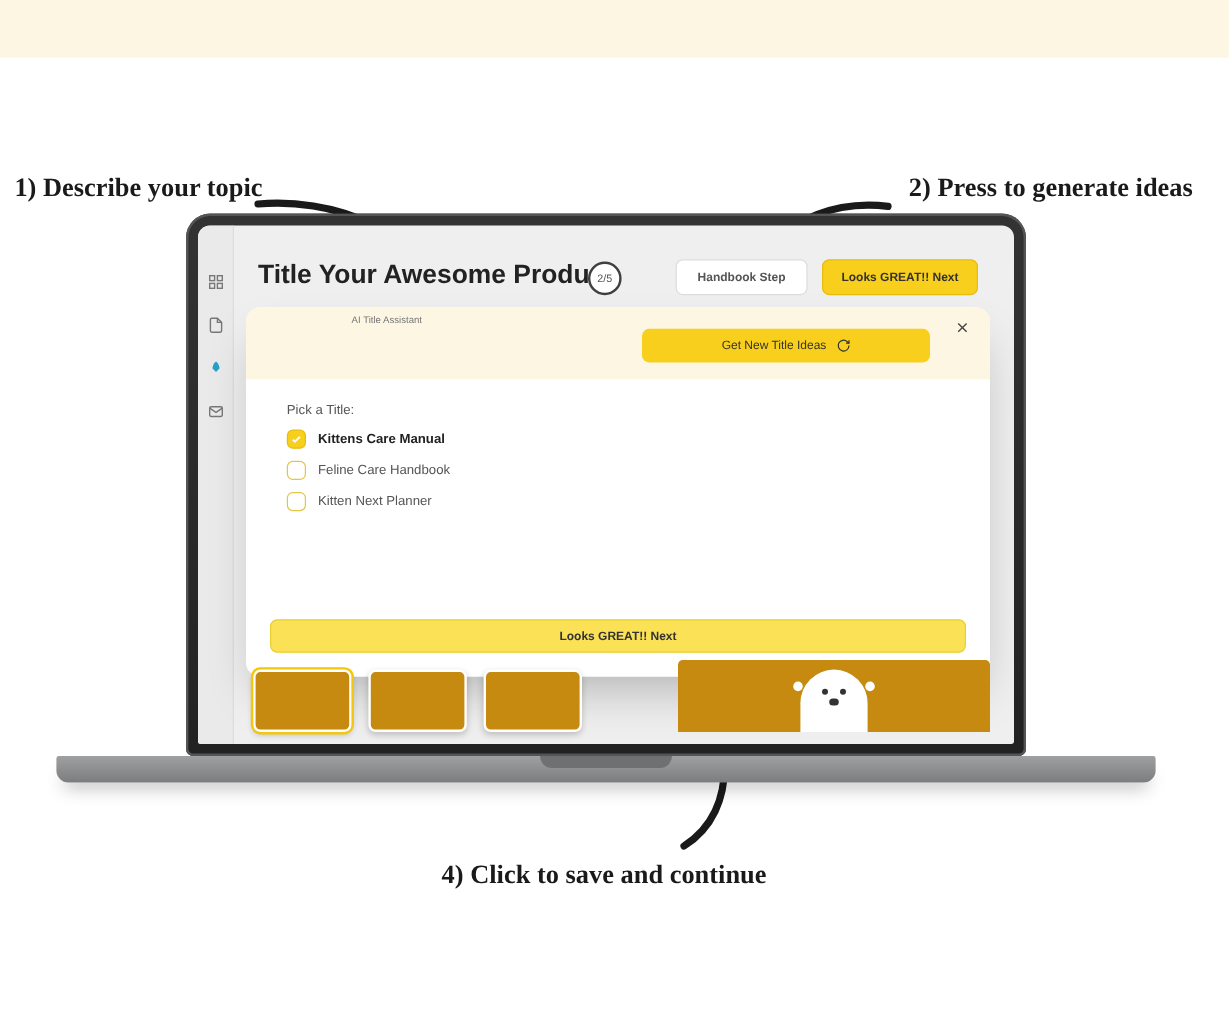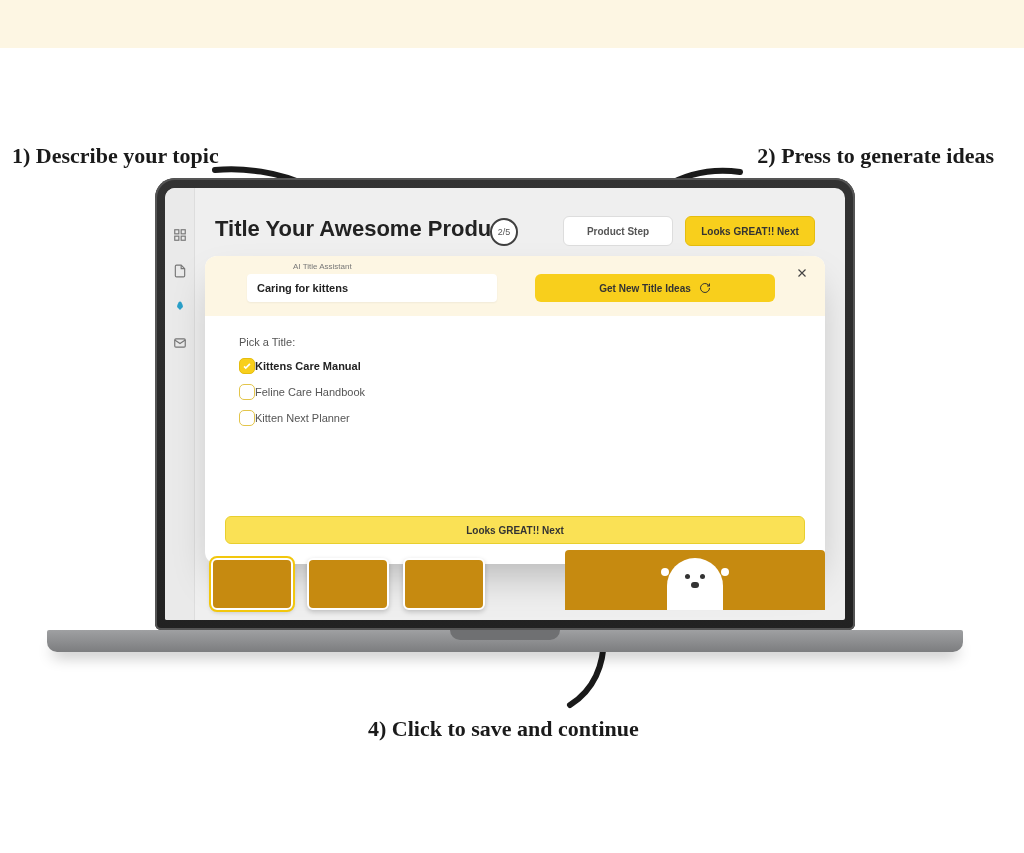--- a/index.html
+++ b/index.html
@@ -167,21 +167,21 @@
   }
   .gen-btn {
     position:absolute;
     top:18px;
     left:330px;
     width:240px;
     height:28px;
     background:#f8cf1c;
     border:none;
     border-radius:6px;
-    font-weight:700;
+    font-weight:400;
     font-size:10px;
     color:#333;
     display:flex;
     align-items:center;
     justify-content:center;
     gap:8px;
   }
   .gen-btn .ref-ic { width:12px; height:12px; }
   .close-ic {
     position:absolute;
@@ -191,21 +191,21 @@
     color:#444;
     cursor:pointer;
   }
   .modal-header-h { height:60px;padding-left:42px; } 
   .modal-body {
     padding: 20px 34px 20px 34px;
     min-height:190px;
   }
   .pick-label { font-size:11px; color:#555; margin-bottom:10px; }
   .opt-row {
-    display:flex; align-items:center; 
+    display:flex; align-items:center; gap:10px;
     margin-bottom:10px;
     font-size:11px; color:#555;
   }
   .opt-row.sel { font-weight:700; color:#222; }
   .chk {
     width:16px; height:16px;
     border-radius:5px;
     border:1px solid #e3c54a;
     background:#fff;
     display:flex;align-items:center;justify-content:center;
@@ -332,27 +332,26 @@
         <svg class="side-ic" viewBox="0 0 24 24" fill="none" stroke="currentColor" stroke-width="2">
             <rect x="3" y="5" width="18" height="14" rx="2"></rect>
             <path d="M3 7l9 6 9-6"></path>
           </svg>
       </div>
 
       <div class="app-main">
         <div class="app-title">Title Your Awesome Product</div>
       </div>
       <div class="step-pill">2/5</div>
-      <div class="top-btn prev">Product Step</div>
+      <div class="top-btn prev">Handbook Step</div>
       <div class="top-btn next">Looks GREAT!! Next</div>
 
       <div class="modal">
         <div class="modal-header modal-header-h">
           <span class="assist-label">AI Title Assistant</span>
-          <input class="topic-input" value="Caring for kittens" style="">
           <button class="gen-btn">
             <span>Get New Title Ideas</span>
             <svg class="ref-ic" viewBox="0 0 24 24" fill="none" stroke="#333" stroke-width="2">
                 <path d="M21 12a9 9 0 1 1-3-6.7L21 8"></path>
                 <path d="M21 3v5h-5"></path>
               </svg>
           </button>
           <svg class="close-ic" viewBox="0 0 24 24" stroke="currentColor" stroke-width="2" fill="none">
               <path d="M18 6 6 18M6 6l12 12"></path>
             </svg>

